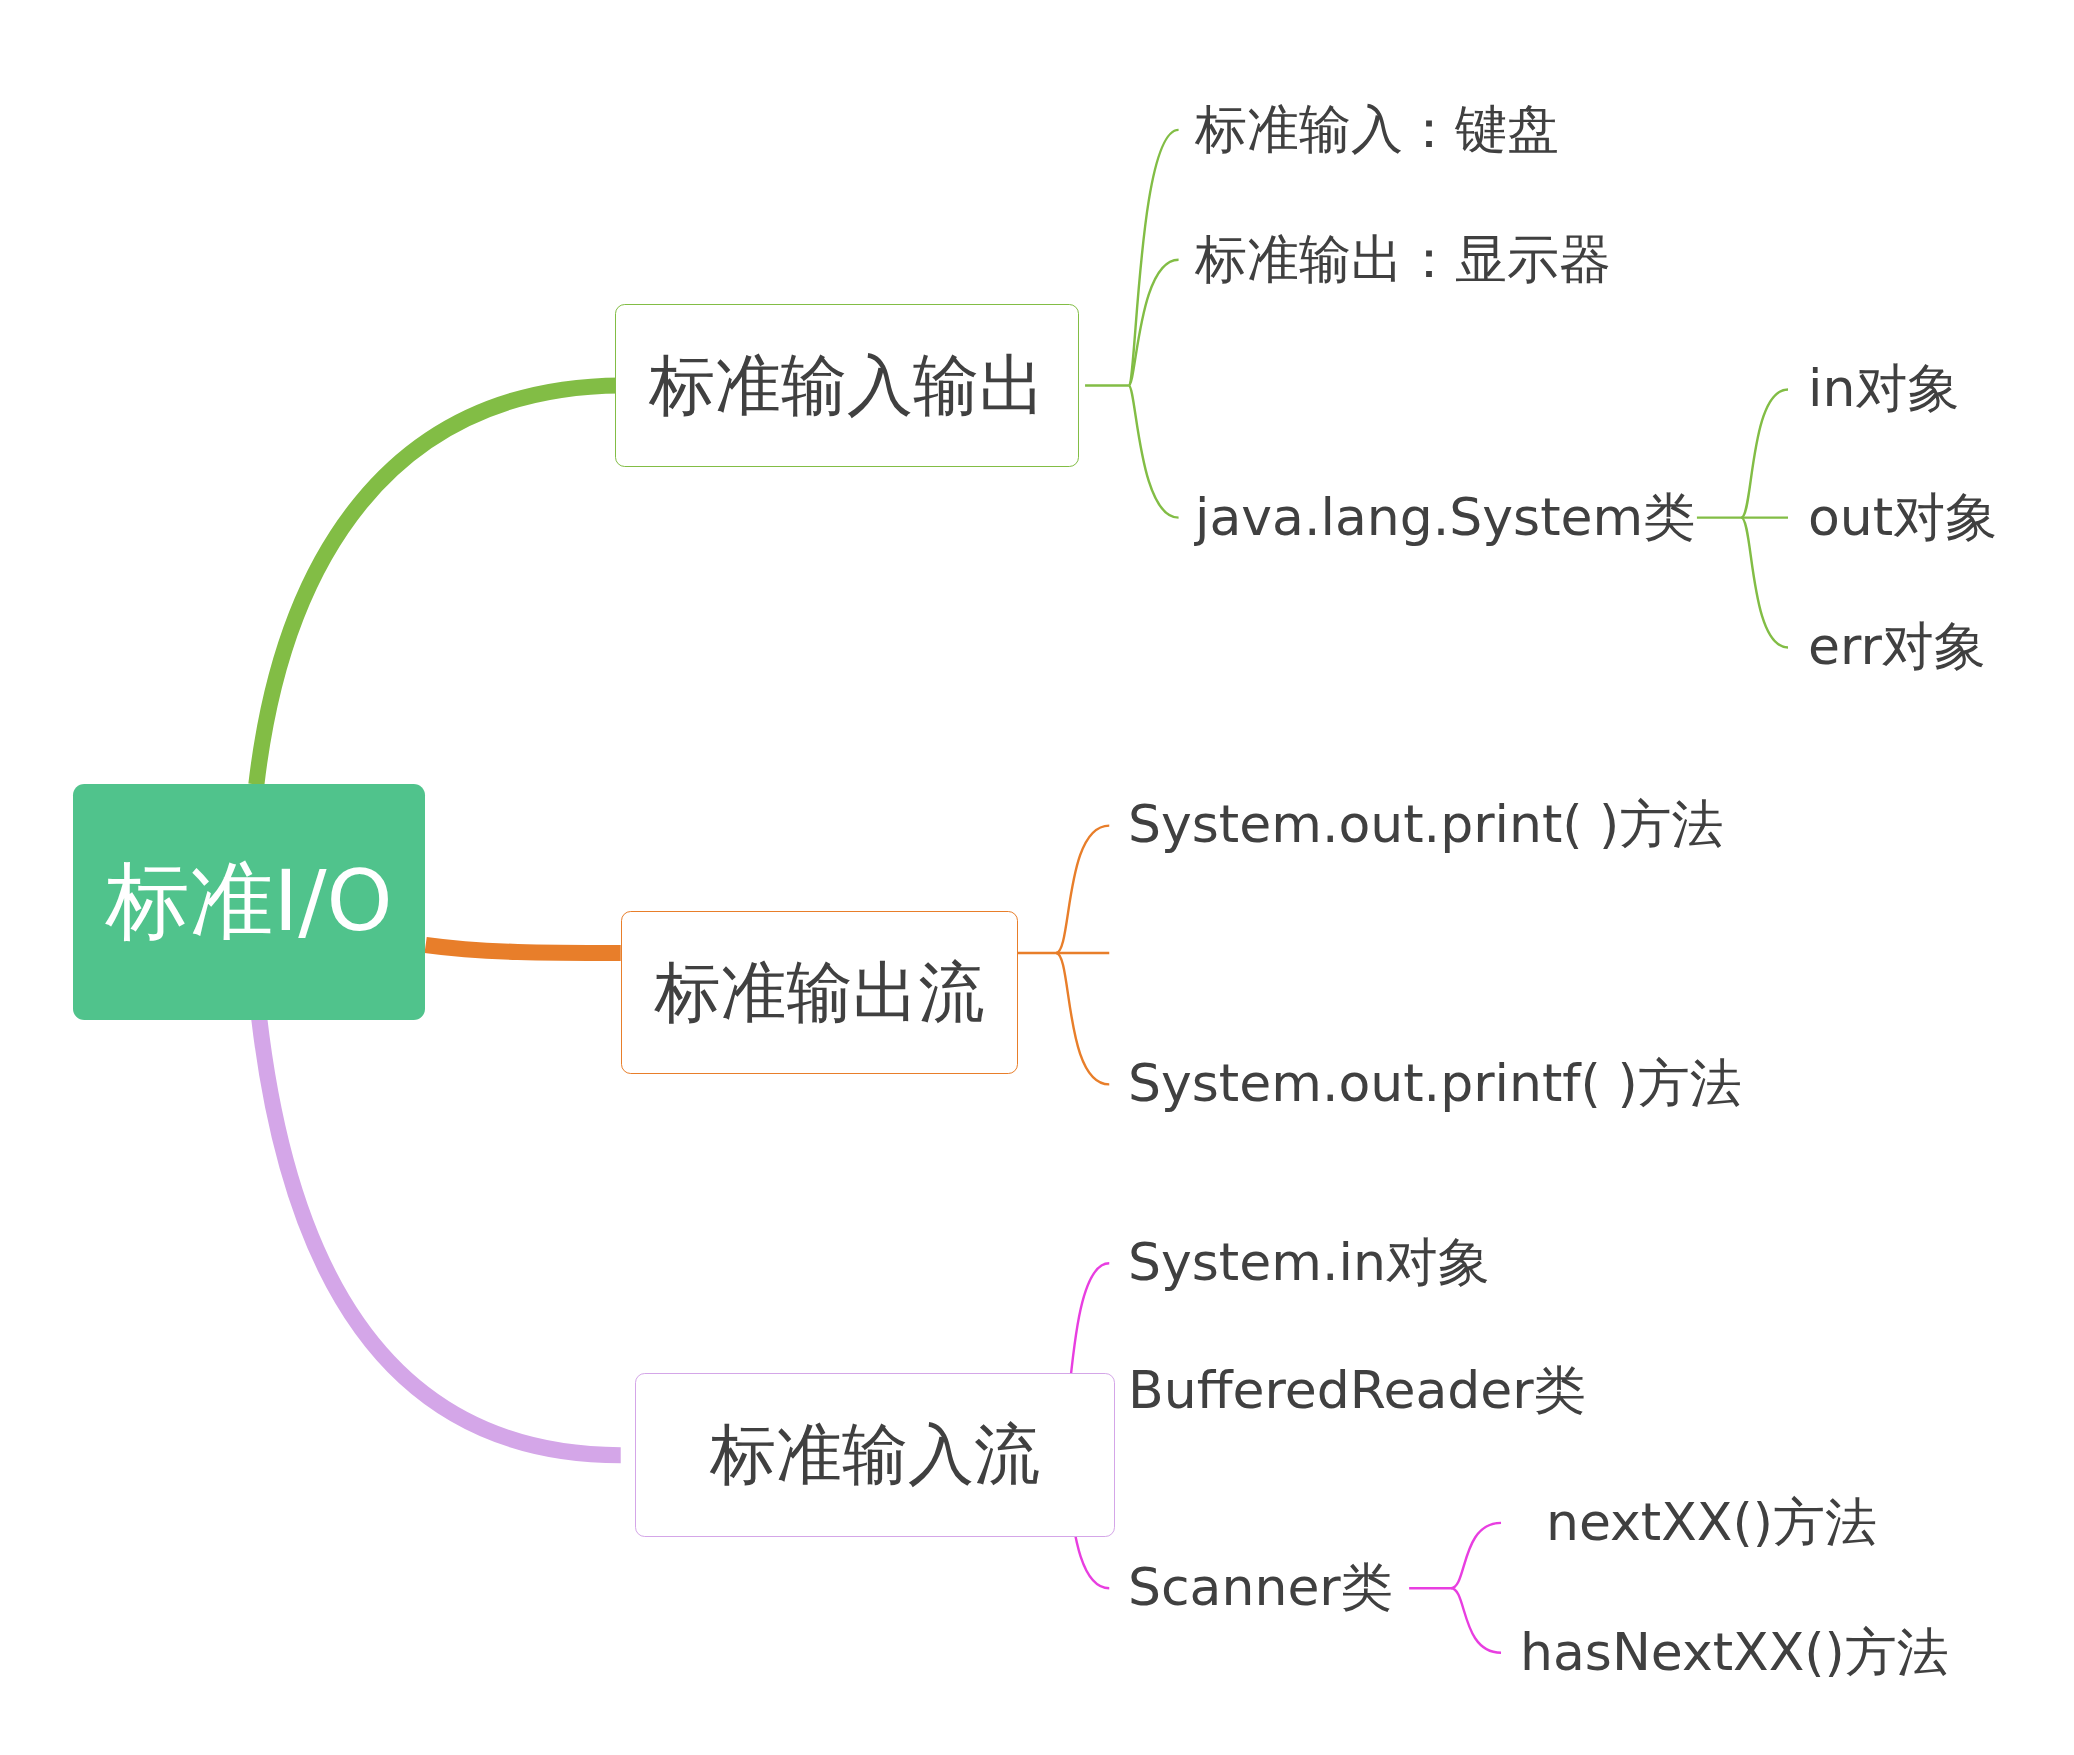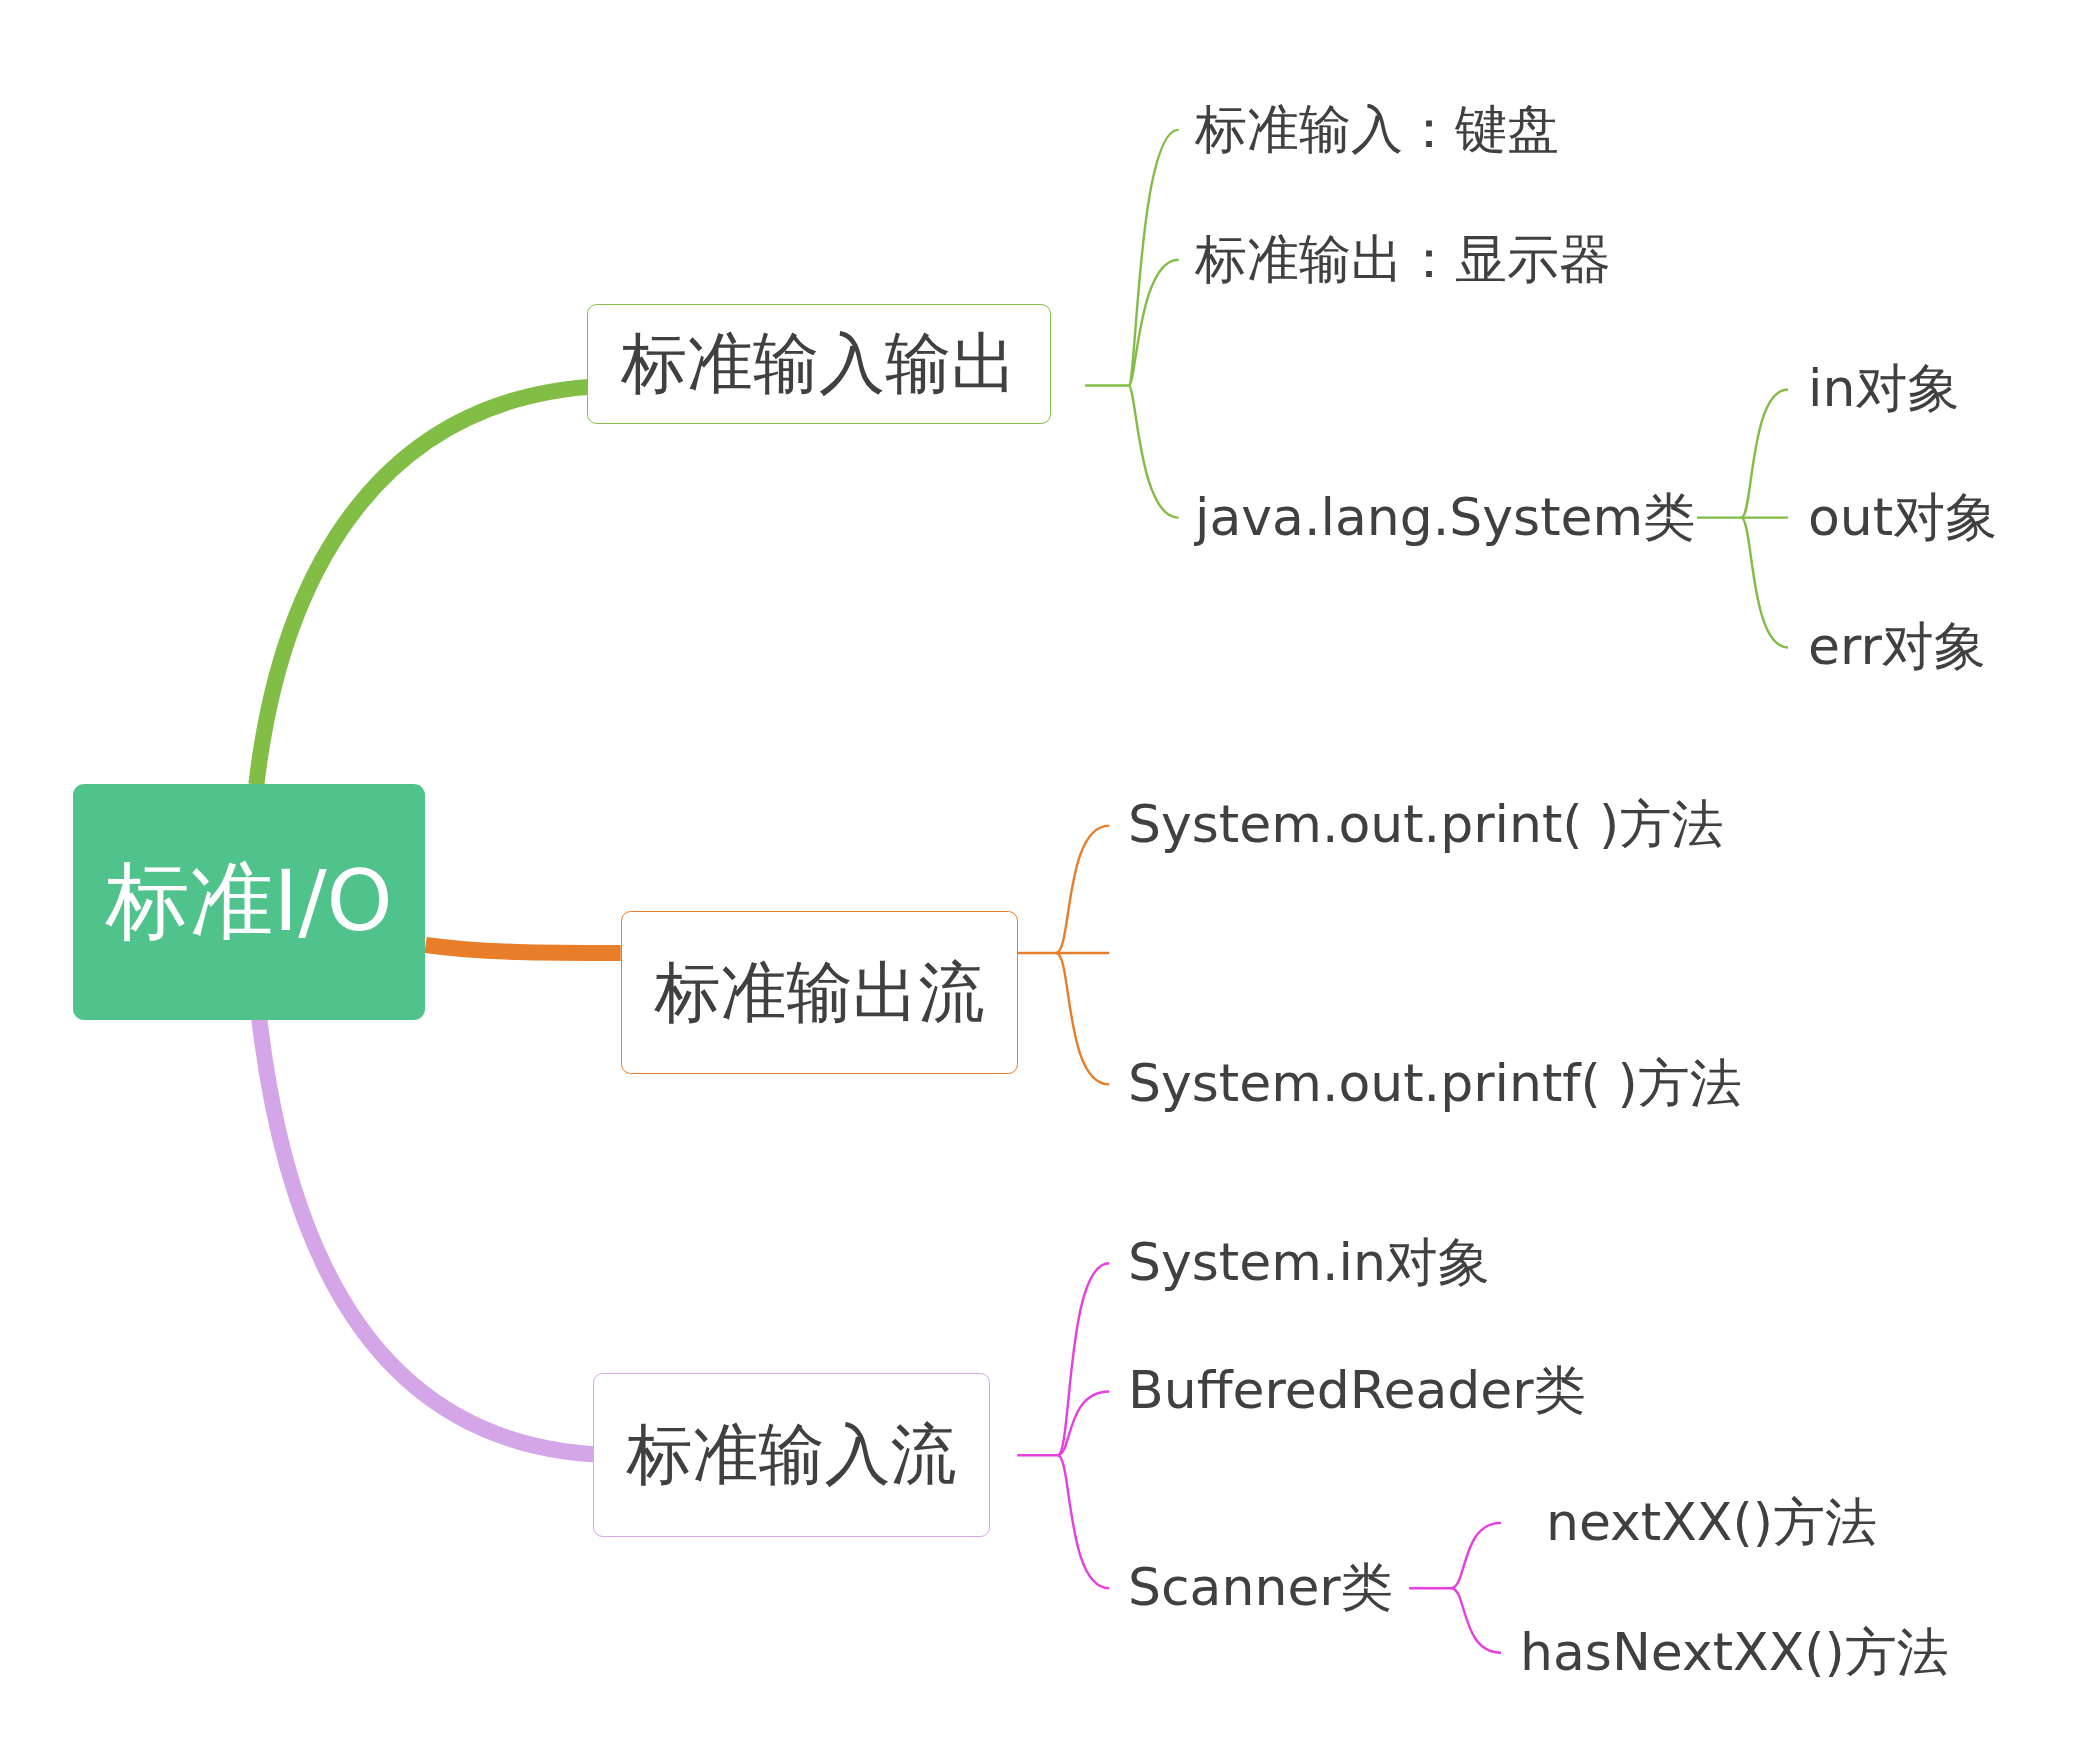--- a/index.html
+++ b/index.html
@@ -41,23 +41,23 @@
       <path d="M1312 1805 C 1330 1805, 1322 1726, 1376 1726"></path>
       <path d="M1312 1805 C 1330 1805, 1322 1970, 1376 1970"></path>
       <path d="M1748 1970 L1800 1970"></path>
       <path d="M1800 1970 C 1820 1970, 1812 1889, 1862 1889"></path>
       <path d="M1800 1970 C 1820 1970, 1812 2050, 1862 2050"></path>
     </g>
   </svg>
 
   <div class="root">标准I/O</div>
 
-  <div class="topic" style="left:587px; top:304px; width:464px; height:120px; border-color:#82bd45;">标准输入输出</div>
+  <div class="topic" style="left:615px; top:304px; width:464px; height:163px; border-color:#82bd45;">标准输入输出</div>
   <div class="topic" style="left:621px; top:871px; width:397px; height:163px; border-color:#e87e2a;margin-top:40px;">标准输出流</div>
-  <div class="topic" style="left:593px; top:1373px; width:397px; height:164px; border-color:#d4a6e8;">标准输入流</div>
+  <div class="topic" style="left:635px; top:1373px; width:480px; height:164px; border-color:#d4a6e8;">标准输入流</div>
 
   <div class="leaf" style="left:1195px; top:130px;">标准输入：键盘</div>
   <div class="leaf" style="left:1195px; top:260px;">标准输出：显示器</div>
   <div class="leaf" style="left:1195px; top:518px;">java.lang.System类</div>
   <div class="leaf" style="left:1808px; top:389px;">in对象</div>
   <div class="leaf" style="left:1808px; top:518px;">out对象</div>
   <div class="leaf" style="left:1808px; top:647px;">err对象</div>
 
   <div class="leaf" style="left:1128px; top:825px;">System.out.print( )方法</div>
   <div class="leaf" style="left:1128px; top:1084px;">System.out.printf( )方法</div>

